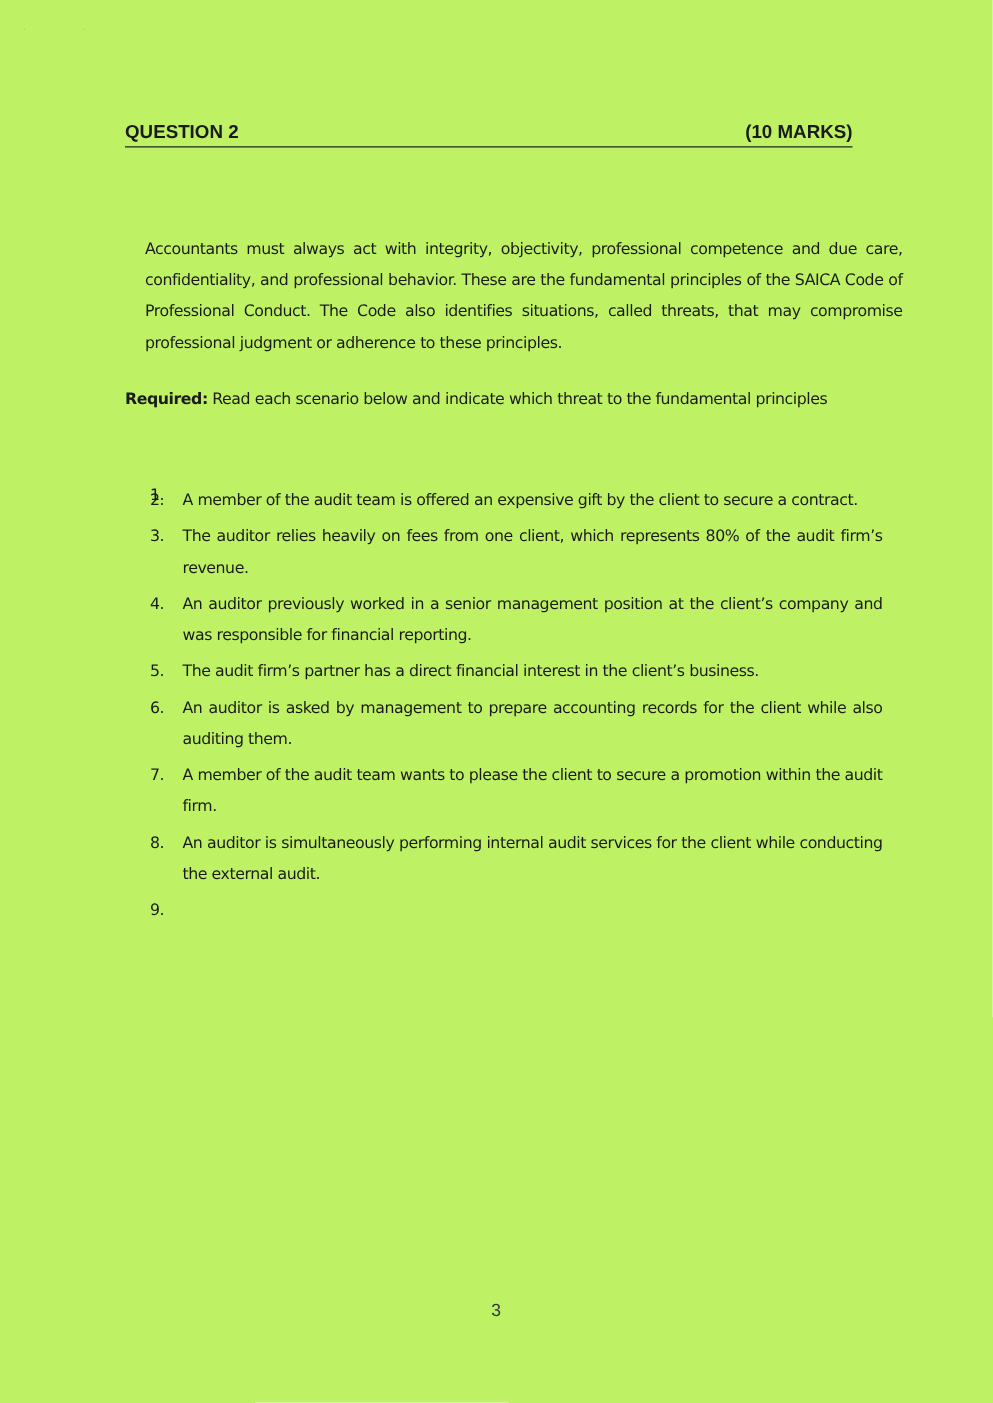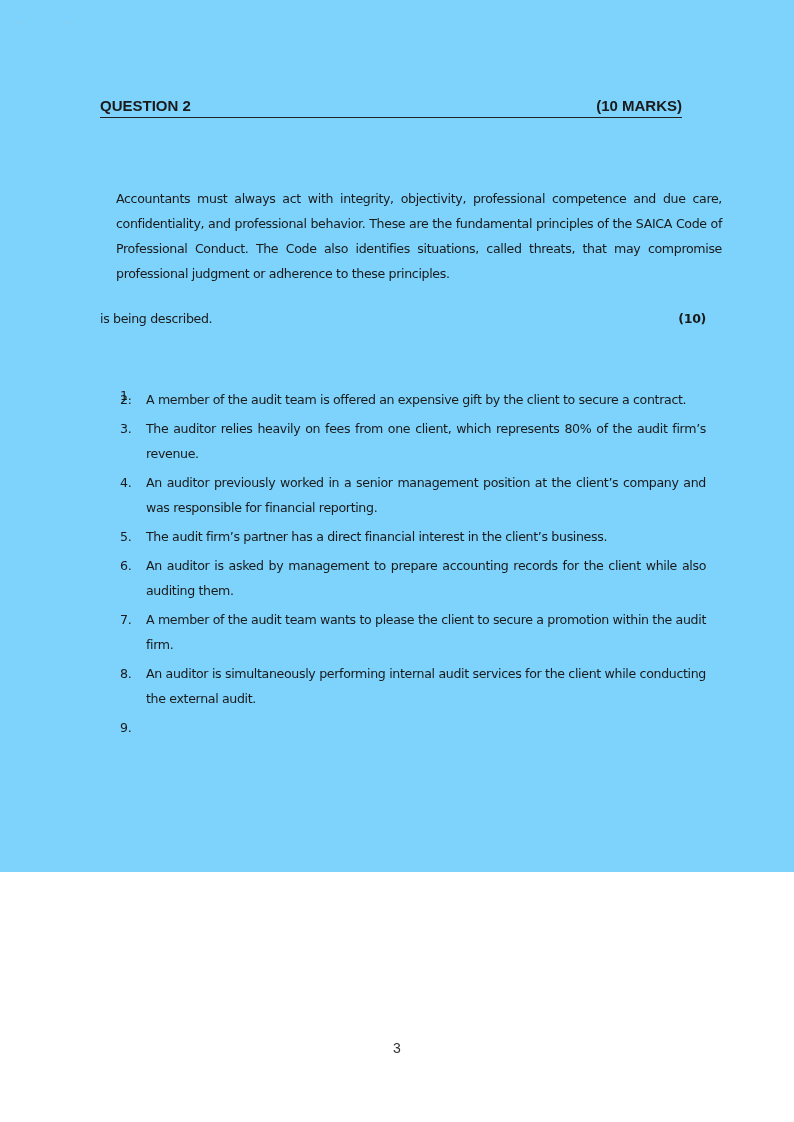--- a/index.html
+++ b/index.html
@@ -1,17 +1,17 @@
 <!DOCTYPE html>
 <html><head>
   <meta charset="utf-8">
   <style>
     html, body { margin: 0; padding: 0; background: #ffffff; }
     body { width: 794px; height: 1122px; position: relative; overflow: hidden; color: #1a1a1a; }
-    .page { position: absolute; left: 0; top: 0; width: 794px; height: 872px; background: #7dd3fc; }
+    .page { position: absolute; left: 0; top: 0; width: 794px; height: 1122px; background: #bef264; }
     .header {
       position: absolute; left: 100px; top: 97px; width: 582px; height: 20px;
       border-bottom: 1.5px solid #222;
       font-family: "Liberation Sans", sans-serif; font-weight: bold; font-size: 15px;
     }
     .header .q { position: absolute; left: 0; top: 0; }
     .header .m { position: absolute; right: 0; top: 0; }
     .body-text {
       font-family: "DejaVu Sans", sans-serif; font-size: 12.6px; letter-spacing: -0.35px;
     }
@@ -47,24 +47,21 @@
   <div class="speck" style="left:67px;top:23px;"></div>
 
   <div class="header">
     <span class="q">QUESTION 2</span>
     <span class="m">(10 MARKS)</span>
   </div>
 
   <p class="intro body-text" style="margin:16px;">Accountants must always act with integrity, objectivity, professional competence and due care, confidentiality, and professional behavior. These are the fundamental principles of the SAICA Code of Professional Conduct. The Code also identifies situations, called threats, that may compromise professional judgment or adherence to these principles.</p>
 
   <div class="required body-text">
-    <div class="row">
-      <span>is being described.</span>
-      <b>(10)</b>
-    </div>
+    <div><b>Required:</b><span> Read each scenario below and indicate which threat to the fundamental principles</span></div>
   </div>
 
   <ol class="q-list body-text">
     <li><span class="num">1.</span></li>
     <li><span class="num">2.</span><span>A member of the audit team is offered an expensive gift by the client to secure a contract.</span></li>
     <li><span class="num">3.</span><span>The auditor relies heavily on fees from one client, which represents 80% of the audit firm’s revenue.</span></li>
     <li><span class="num">4.</span><span>An auditor previously worked in a senior management position at the client’s company and was responsible for financial reporting.</span></li>
     <li><span class="num">5.</span><span>The audit firm’s partner has a direct financial interest in the client’s business.</span></li>
     <li><span class="num">6.</span><span>An auditor is asked by management to prepare accounting records for the client while also auditing them.</span></li>
     <li><span class="num">7.</span><span>A member of the audit team wants to please the client to secure a promotion within the audit firm.</span></li>

